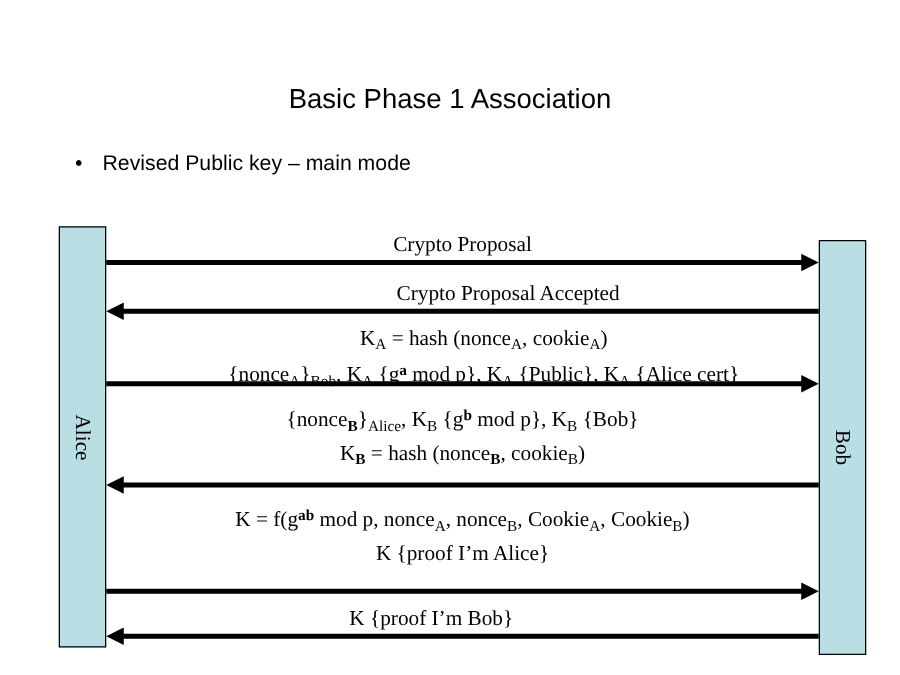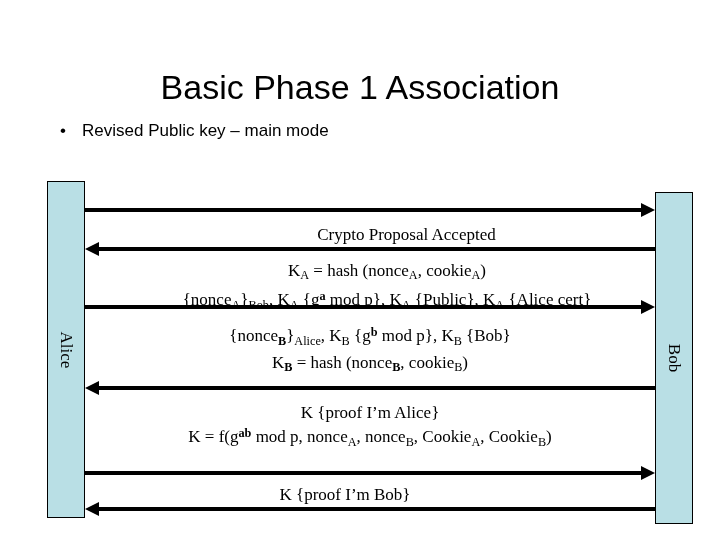--- a/index.html
+++ b/index.html
@@ -17,21 +17,21 @@
   }
 
   
   #slide-title {
     position: absolute;
     left: 0;
     top: 44px;
     width: 720px;
     text-align: center;
     font-family: "Liberation Sans", sans-serif;
-    font-size: 34px;
+    font-size: 22px;
     line-height: 40px;
     font-weight: normal;
     white-space: nowrap;
   }
   #bullet-row {
     position: absolute;
     left: 60px;
     top: 116px;
     width: 620px;
     font-family: "Liberation Sans", sans-serif;
@@ -123,20 +123,23 @@
 <div id="diagram">
 
   <div class="lifeline" id="lifeline-alice">
     <span class="ll-label">Alice</span>
   </div>
 
   <div class="lifeline" id="lifeline-bob">
     <span class="ll-label">Bob</span>
   </div>
 
+  <div class="msg" id="msg-1" style="left:85px; top:185px; width:570px;">
+      <span class="ln"><span>Crypto Proposal</span></span>
+    </div>
   <div class="arrow right" style="left:85px; top:207px; width:570px;">
     <div class="shaft"></div>
     <div class="head"></div>
   </div>
 
   <div class="msg" id="msg-2" style="left:85px; top:224px; width:643px;">
       <span class="ln"><span>Crypto Proposal Accepted</span></span>
     </div>
   <div class="arrow left" style="left:85px; top:246px; width:570px;">
     <div class="shaft"></div>
@@ -155,22 +158,22 @@
   <div class="msg" id="msg-4" style="left:85px; top:322px; width:570px;">
       <span class="ln"><span>{nonce</span><sub class="bsub">B</sub><span>}</span><sub>Alice</sub><span>, K</span><sub>B</sub><span> {g</span><sup>b</sup><span> mod p}, K</span><sub>B</sub><span> {Bob}</span></span>
       <span class="ln"><span>K</span><sub class="bsub">B</sub><span> = hash (nonce</span><sub class="bsub">B</sub><span>, cookie</span><sub>B</sub><span>)</span></span>
     </div>
   <div class="arrow left" style="left:85px; top:385px; width:570px;">
     <div class="shaft"></div>
     <div class="head"></div>
   </div>
 
   <div class="msg" id="msg-5" style="left:82px; top:402px; width:576px;">
+      <span class="ln"><span>K = f(g</span><sup>ab</sup><span> mod p, nonce</span><sub>A</sub><span>, nonce</span><sub>B</sub><span>, Cookie</span><sub>A</sub><span>, Cookie</span><sub>B</sub><span>)</span></span>
       <span class="ln"><span>K {proof I’m Alice}</span></span>
-      <span class="ln"><span>K = f(g</span><sup>ab</sup><span> mod p, nonce</span><sub>A</sub><span>, nonce</span><sub>B</sub><span>, Cookie</span><sub>A</sub><span>, Cookie</span><sub>B</sub><span>)</span></span>
     </div>
   <div class="arrow right" style="left:85px; top:470px; width:570px;">
     <div class="shaft"></div>
     <div class="head"></div>
   </div>
 
   <div class="msg" id="msg-6" style="left:85px; top:484px; width:520px;">
       <span class="ln"><span>K {proof I’m Bob}</span></span>
     </div>
   <div class="arrow left" style="left:85px; top:506px; width:570px;">

